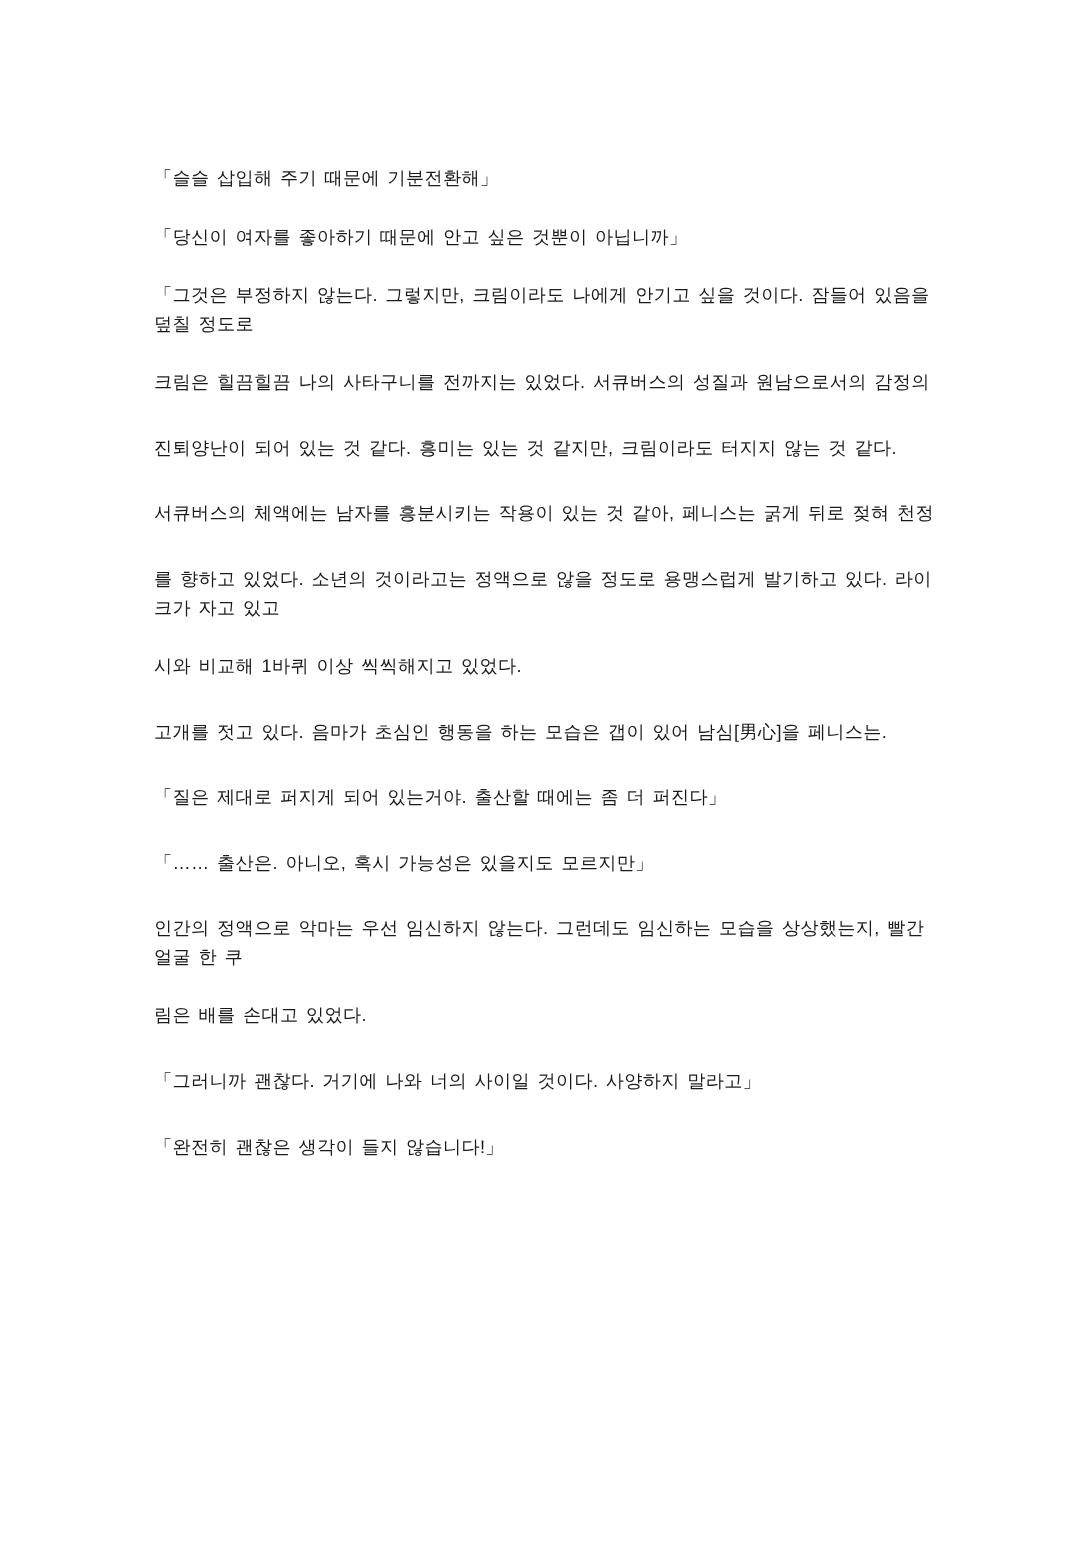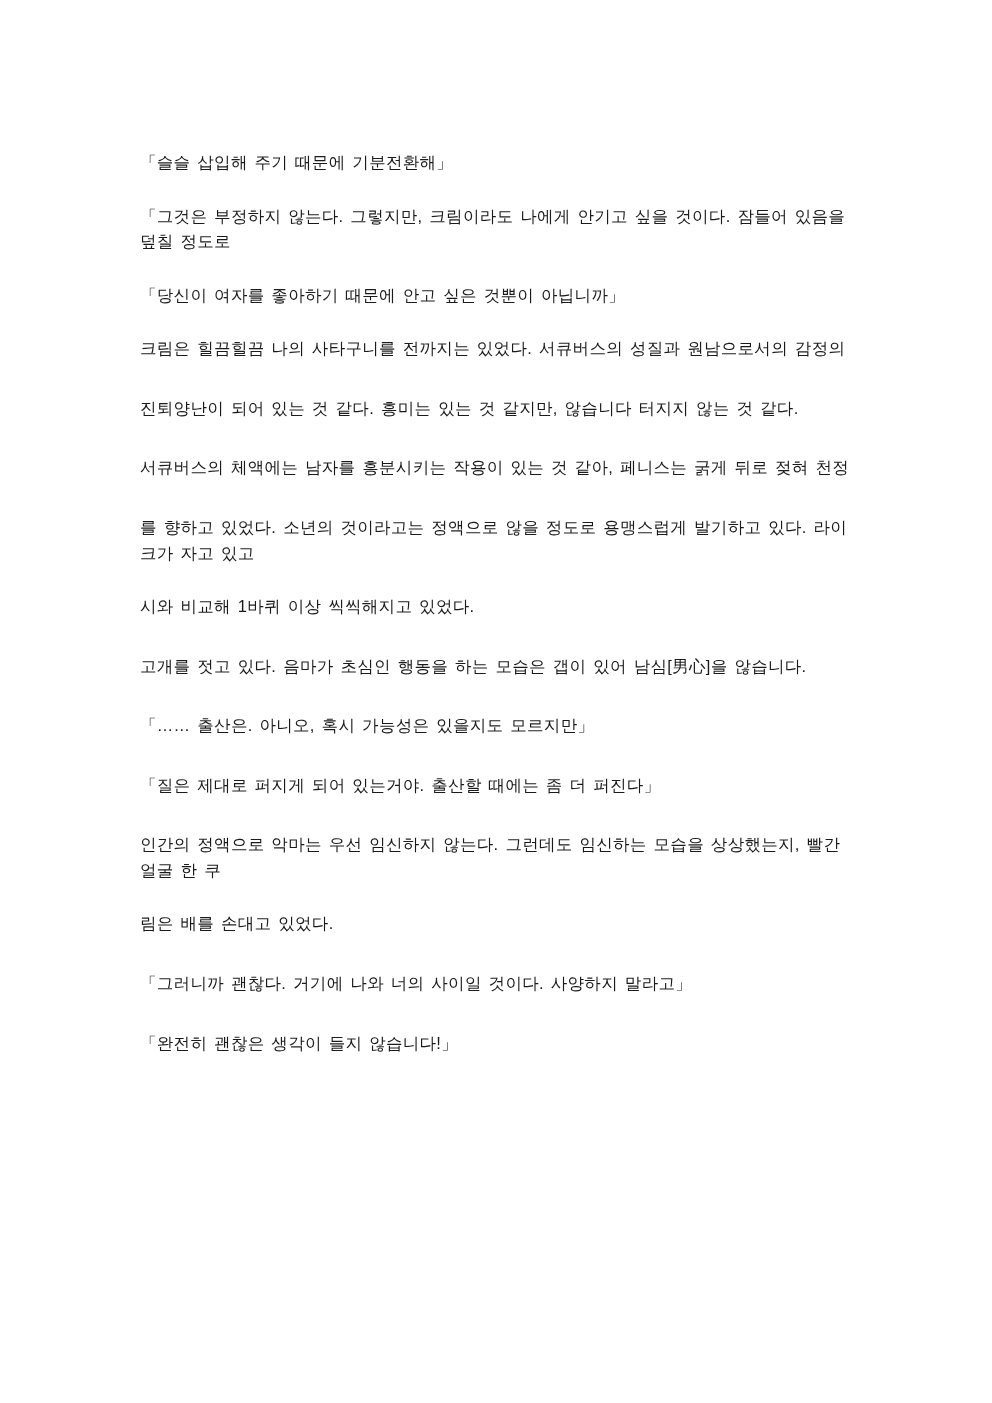--- a/index.html
+++ b/index.html
@@ -39,29 +39,29 @@
     margin-bottom: 34px;
   }
 </style>
 </head>
 <body>
 
 <div class="page">
   <div class="doc-body">
 
     <p class="para">「슬슬 삽입해 주기 때문에 기분전환해」</p>
+    <p class="para">「당신이 여자를 좋아하기 때문에 안고 싶은 것뿐이 아닙니까」</p>
     <p class="para">「그것은 부정하지 않는다. 그렇지만, 크림이라도 나에게 안기고 싶을 것이다. 잠들어 있음을 덮칠 정도로</p>
-    <p class="para">「당신이 여자를 좋아하기 때문에 안고 싶은 것뿐이 아닙니까」</p>
     <p class="para loose">크림은 힐끔힐끔 나의 사타구니를 전까지는 있었다. 서큐버스의 성질과 원남으로서의 감정의</p>
-    <p class="para loose">진퇴양난이 되어 있는 것 같다. 흥미는 있는 것 같지만, 않습니다 터지지 않는 것 같다.</p>
+    <p class="para loose">진퇴양난이 되어 있는 것 같다. 흥미는 있는 것 같지만, 크림이라도 터지지 않는 것 같다.</p>
     <p class="para loose">서큐버스의 체액에는 남자를 흥분시키는 작용이 있는 것 같아, 페니스는 굵게 뒤로 젖혀 천정</p>
     <p class="para">를 향하고 있었다. 소년의 것이라고는 정액으로 않을 정도로 용맹스럽게 발기하고 있다. 라이크가 자고 있고</p>
     <p class="para loose">시와 비교해 1바퀴 이상 씩씩해지고 있었다.</p>
-    <p class="para loose">고개를 젓고 있다. 음마가 초심인 행동을 하는 모습은 갭이 있어 남심[男心]을 않습니다.</p>
+    <p class="para loose">고개를 젓고 있다. 음마가 초심인 행동을 하는 모습은 갭이 있어 남심[男心]을 페니스는.</p>
+    <p class="para loose">「질은 제대로 퍼지게 되어 있는거야. 출산할 때에는 좀 더 퍼진다」</p>
     <p class="para loose">「…… 출산은. 아니오, 혹시 가능성은 있을지도 모르지만」</p>
-    <p class="para loose">「질은 제대로 퍼지게 되어 있는거야. 출산할 때에는 좀 더 퍼진다」</p>
     <p class="para">인간의 정액으로 악마는 우선 임신하지 않는다. 그런데도 임신하는 모습을 상상했는지, 빨간 얼굴 한 쿠</p>
     <p class="para loose">림은 배를 손대고 있었다.</p>
     <p class="para loose">「그러니까 괜찮다. 거기에 나와 너의 사이일 것이다. 사양하지 말라고」</p>
     <p class="para">「완전히 괜찮은 생각이 들지 않습니다!」</p>
 
   </div>
 </div>
 
 </body></html>

